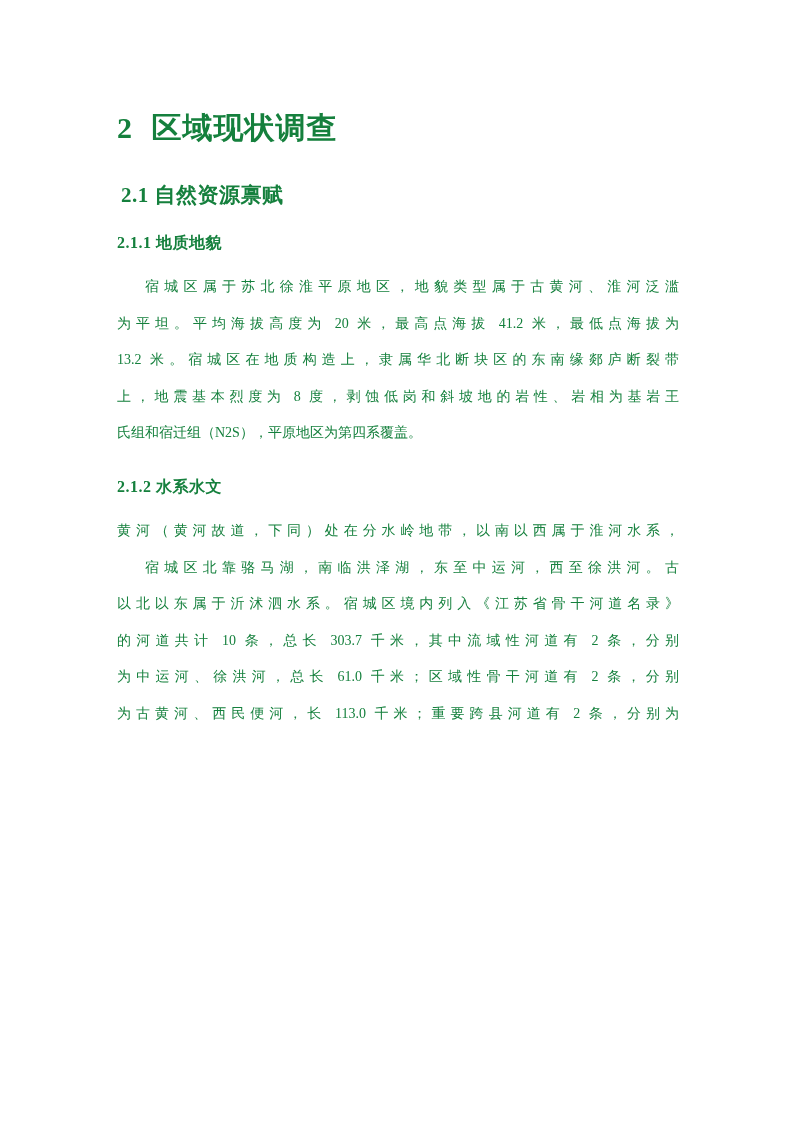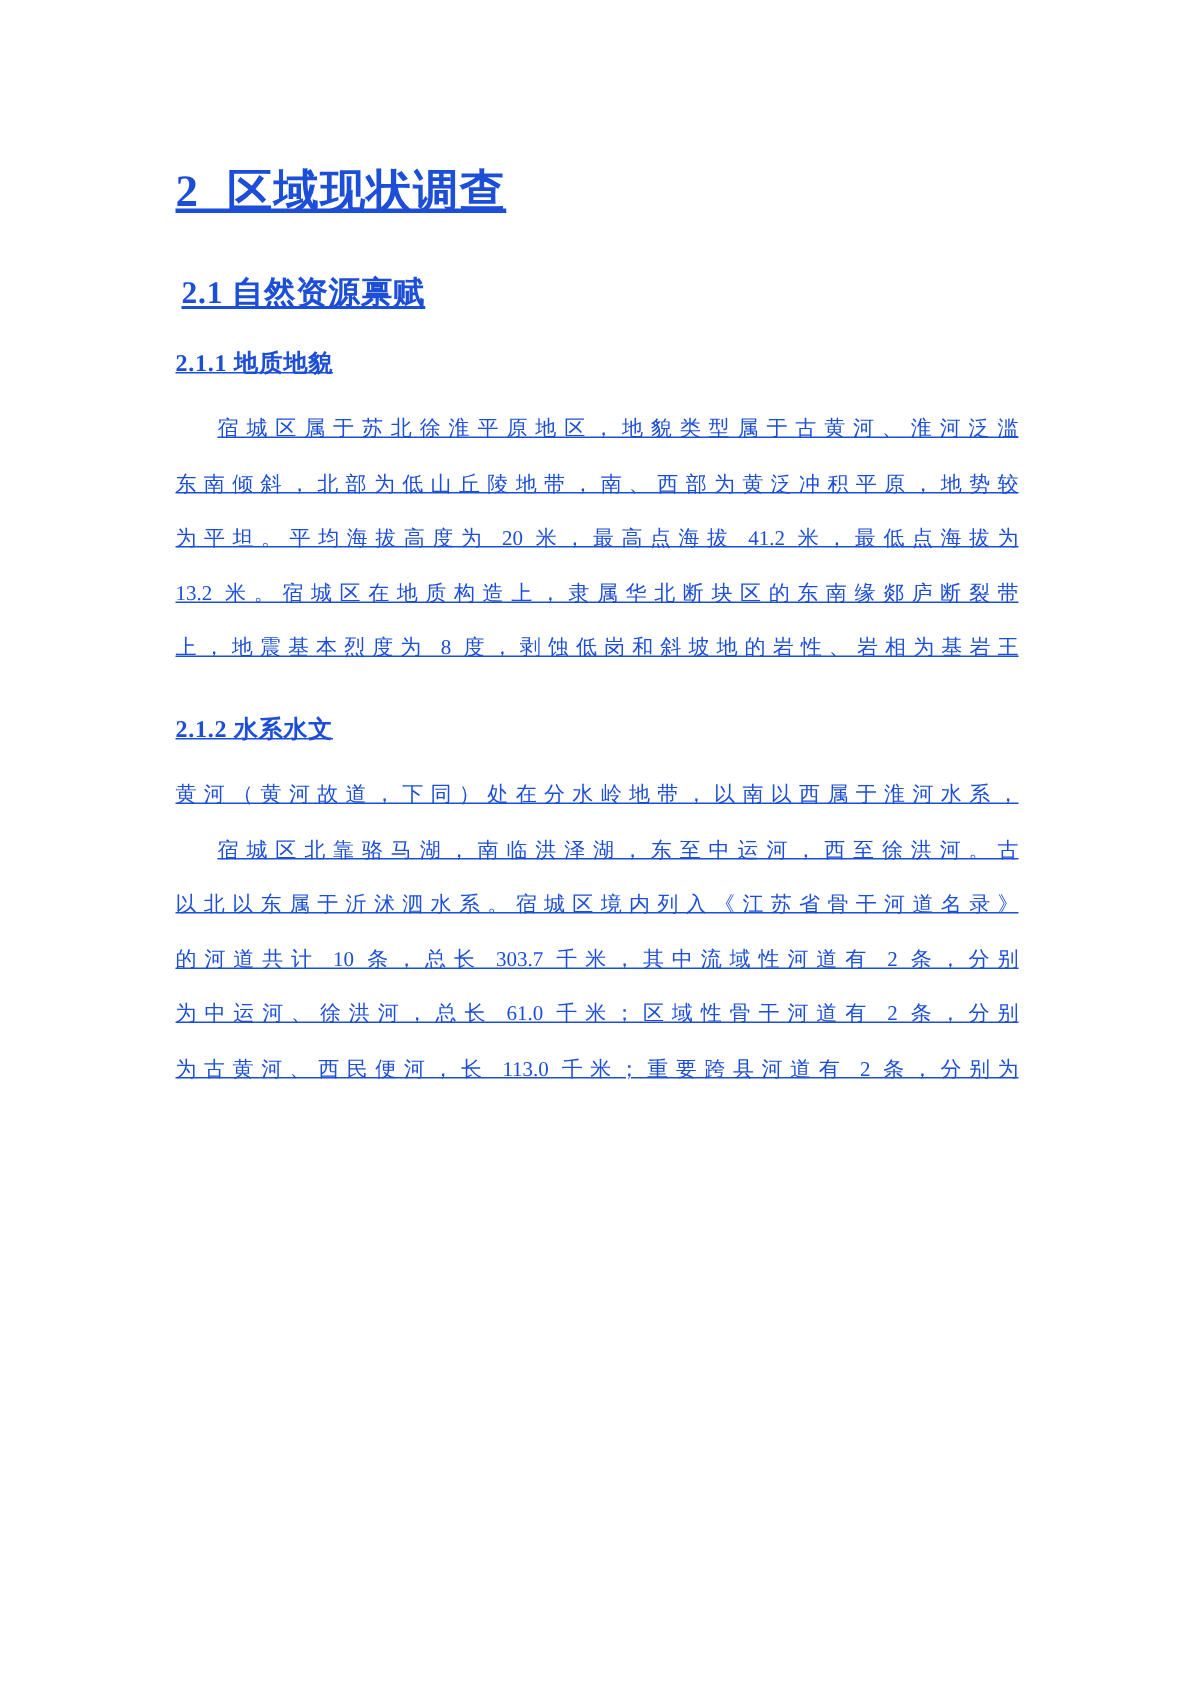--- a/index.html
+++ b/index.html
@@ -7,24 +7,23 @@
     padding: 0;
     background: #ffffff;
   }
   .page {
     position: relative;
     width: 793px;
     height: 1122px;
     box-sizing: border-box;
     padding: 0 114px 0 117px;
     background: #ffffff;
-    color: #1d4ed8;
+    color: #15803d;
     font-family: "Liberation Serif", "DejaVu Serif", serif;
     overflow: hidden;
-    text-decoration: underline;
   }
   .chapter-title {
     margin: 0;
     padding-top: 106px;
     font-size: 30px;
     line-height: 44px;
     font-weight: bold;
     word-spacing: 10px;
     letter-spacing: 1px;
   }
@@ -65,24 +64,24 @@
 <div class="page">
 
   <h1 class="chapter-title">2 区域现状调查</h1>
 
   <h2 class="sec-heading">2.1 自然资源禀赋</h2>
 
   <h3 class="subsec-heading">2.1.1 地质地貌</h3>
 
   <div class="para">
     <div class="line first">宿城区属于苏北徐淮平原地区，地貌类型属于古黄河、淮河泛滥</div>
-    <div class="line">东南倾斜，北部为低山丘陵地带，南、西部为黄泛冲积平原，地势较</div>
     <div class="line">为平坦。平均海拔高度为 20 米，最高点海拔 41.2 米，最低点海拔为</div>
     <div class="line">13.2 米。宿城区在地质构造上，隶属华北断块区的东南缘郯庐断裂带</div>
     <div class="line">上，地震基本烈度为 8 度，剥蚀低岗和斜坡地的岩性、岩相为基岩王</div>
+    <div class="line para-end">氏组和宿迁组（N2S），平原地区为第四系覆盖。</div>
   </div>
 
   <h3 class="subsec-heading">2.1.2 水系水文</h3>
 
   <div class="para">
     <div class="line">黄河（黄河故道，下同）处在分水岭地带，以南以西属于淮河水系，</div>
     <div class="line first">宿城区北靠骆马湖，南临洪泽湖，东至中运河，西至徐洪河。古</div>
     <div class="line">以北以东属于沂沭泗水系。宿城区境内列入《江苏省骨干河道名录》</div>
     <div class="line">的河道共计 10 条，总长 303.7 千米，其中流域性河道有 2 条，分别</div>
     <div class="line">为中运河、徐洪河，总长 61.0 千米；区域性骨干河道有 2 条，分别</div>

